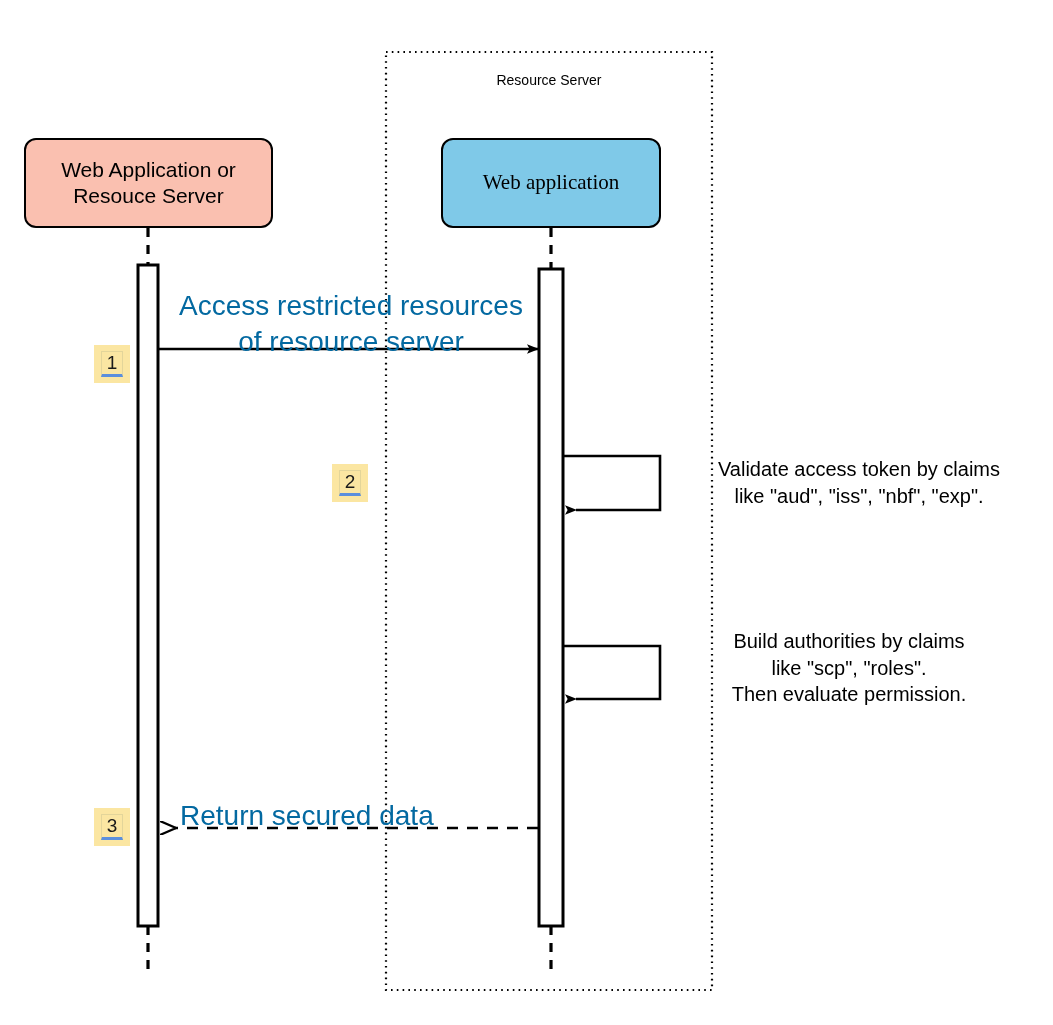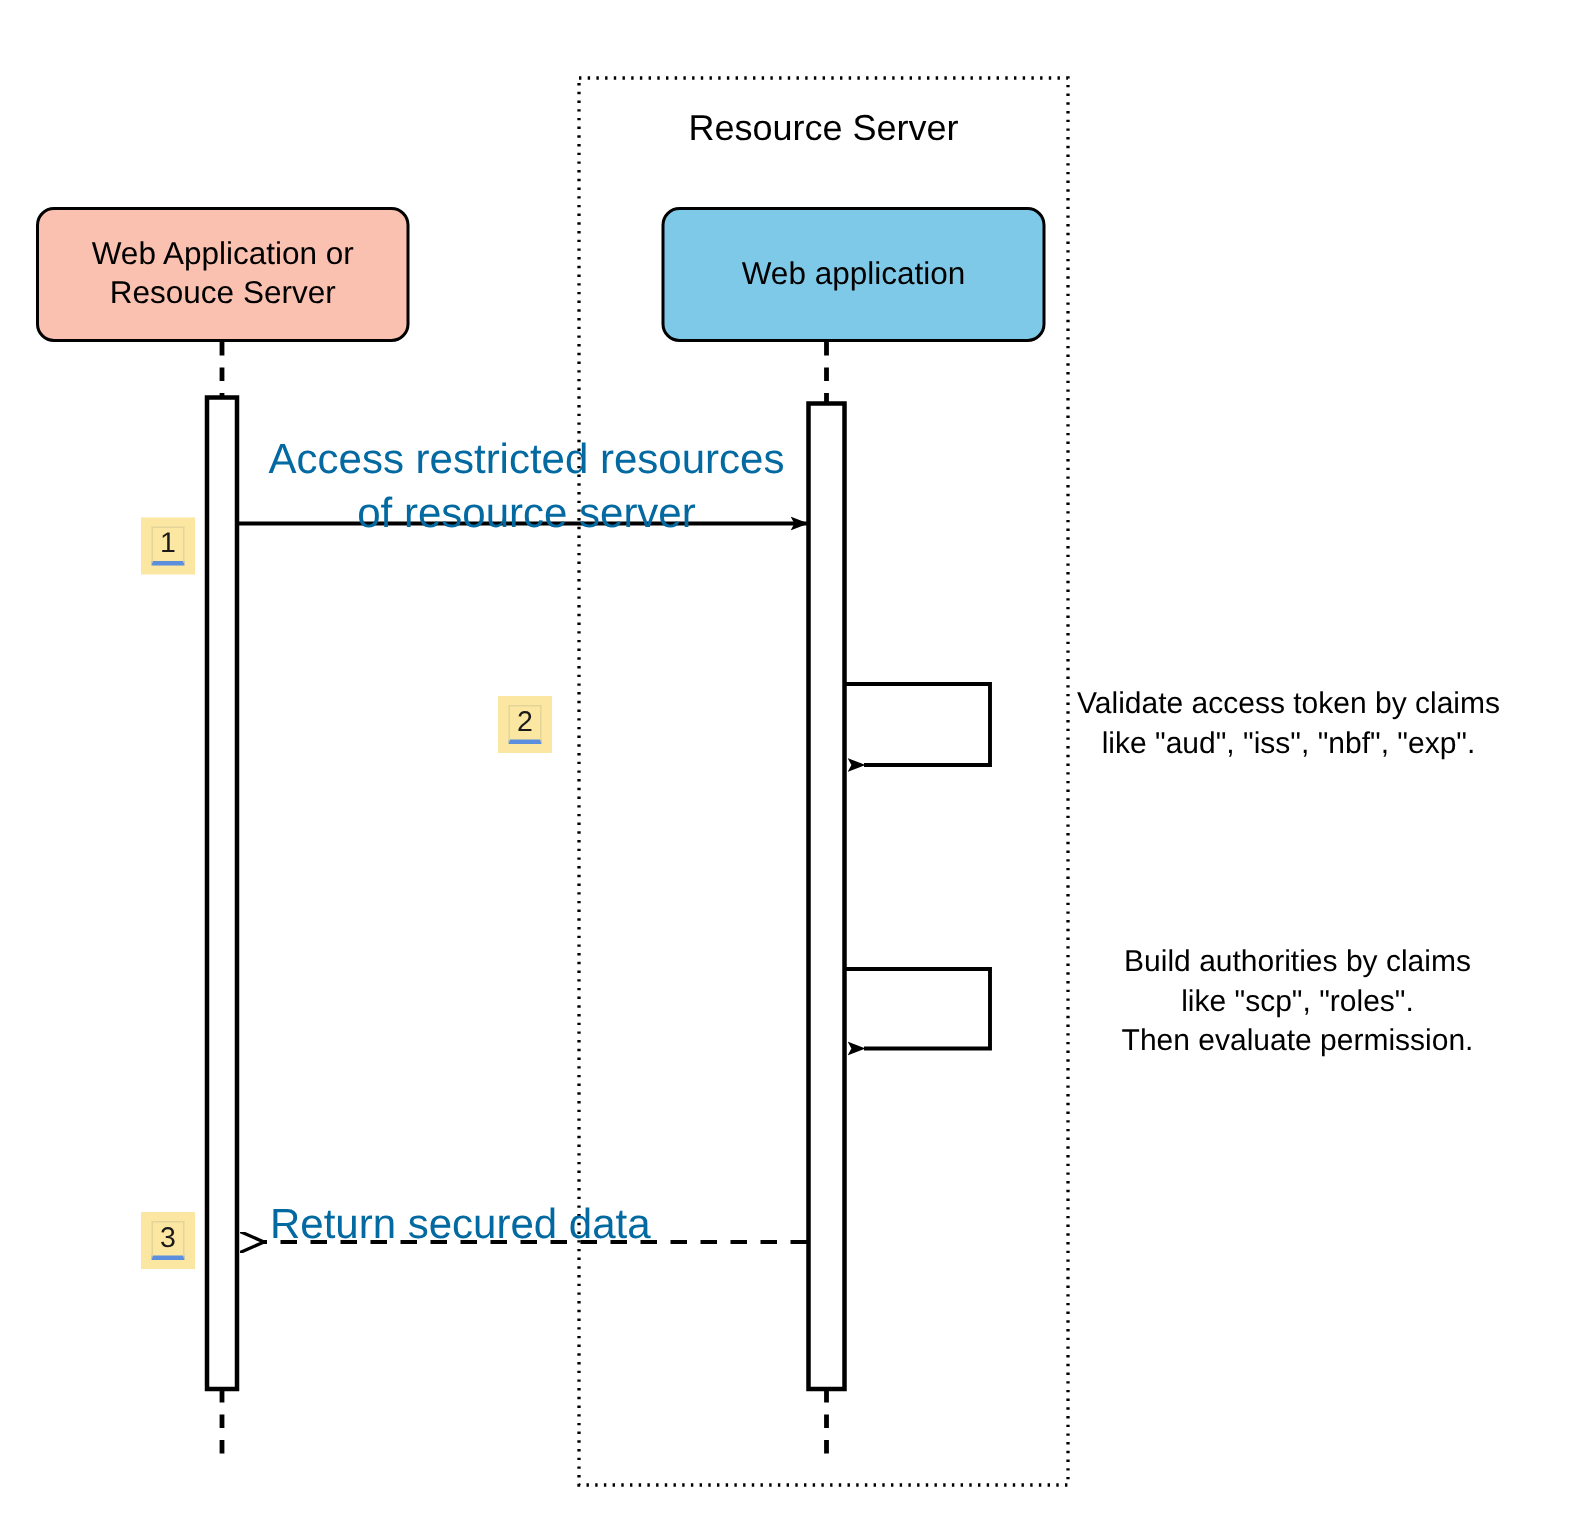--- a/index.html
+++ b/index.html
@@ -48,32 +48,33 @@
     left: 24px;
     top: 138px;
     width: 249px;
     height: 90px;
     background: #fac0b0;
     text-align: center;
   }
   #participant-server {
     left: 441px;
     top: 138px;
-    width: 256px;
+    width: 220px;
     height: 90px;
     background: #7fc9e8;
+    font-family: Liberation Serif, serif;
   }
   
   #frame-title {
     position: absolute;
     left: 386px;
     top: 72px;
     width: 326px;
     text-align: center;
-    font-size: 24px;
+    font-size: 14px;
     color: #000000;
   }
   
   .step-badge {
     position: absolute;
     background: #fbe6a2;
     width: 36px;
     height: 38px;
     display: flex;
     align-items: center;
@@ -113,21 +114,21 @@
   }
   .note-label {
     position: absolute;
     font-size: 20px;
     color: #000000;
     line-height: 1.33;
     white-space: pre-line;
     text-align: center;
   }
   #note-label-1 { left: 679px; top: 456px; width: 360px; }
-  #note-label-2 { left: 679px; top: 628px; width: 340px; margin-left: 16px; }
+  #note-label-2 { left: 679px; top: 628px; width: 340px; }
 </style>
 </head>
 <body>
 
 <div class="canvas">
 
   <svg class="layer" viewBox="0 0 1053 1025">
     <defs>
       <marker id="arrow-filled" markerWidth="12" markerHeight="12" refX="11" refY="5" orient="auto" markerUnits="userSpaceOnUse">
         <path d="M0,0.3 L12,5 L0,9.7 L2.6,5 Z" fill="#000000"></path>

